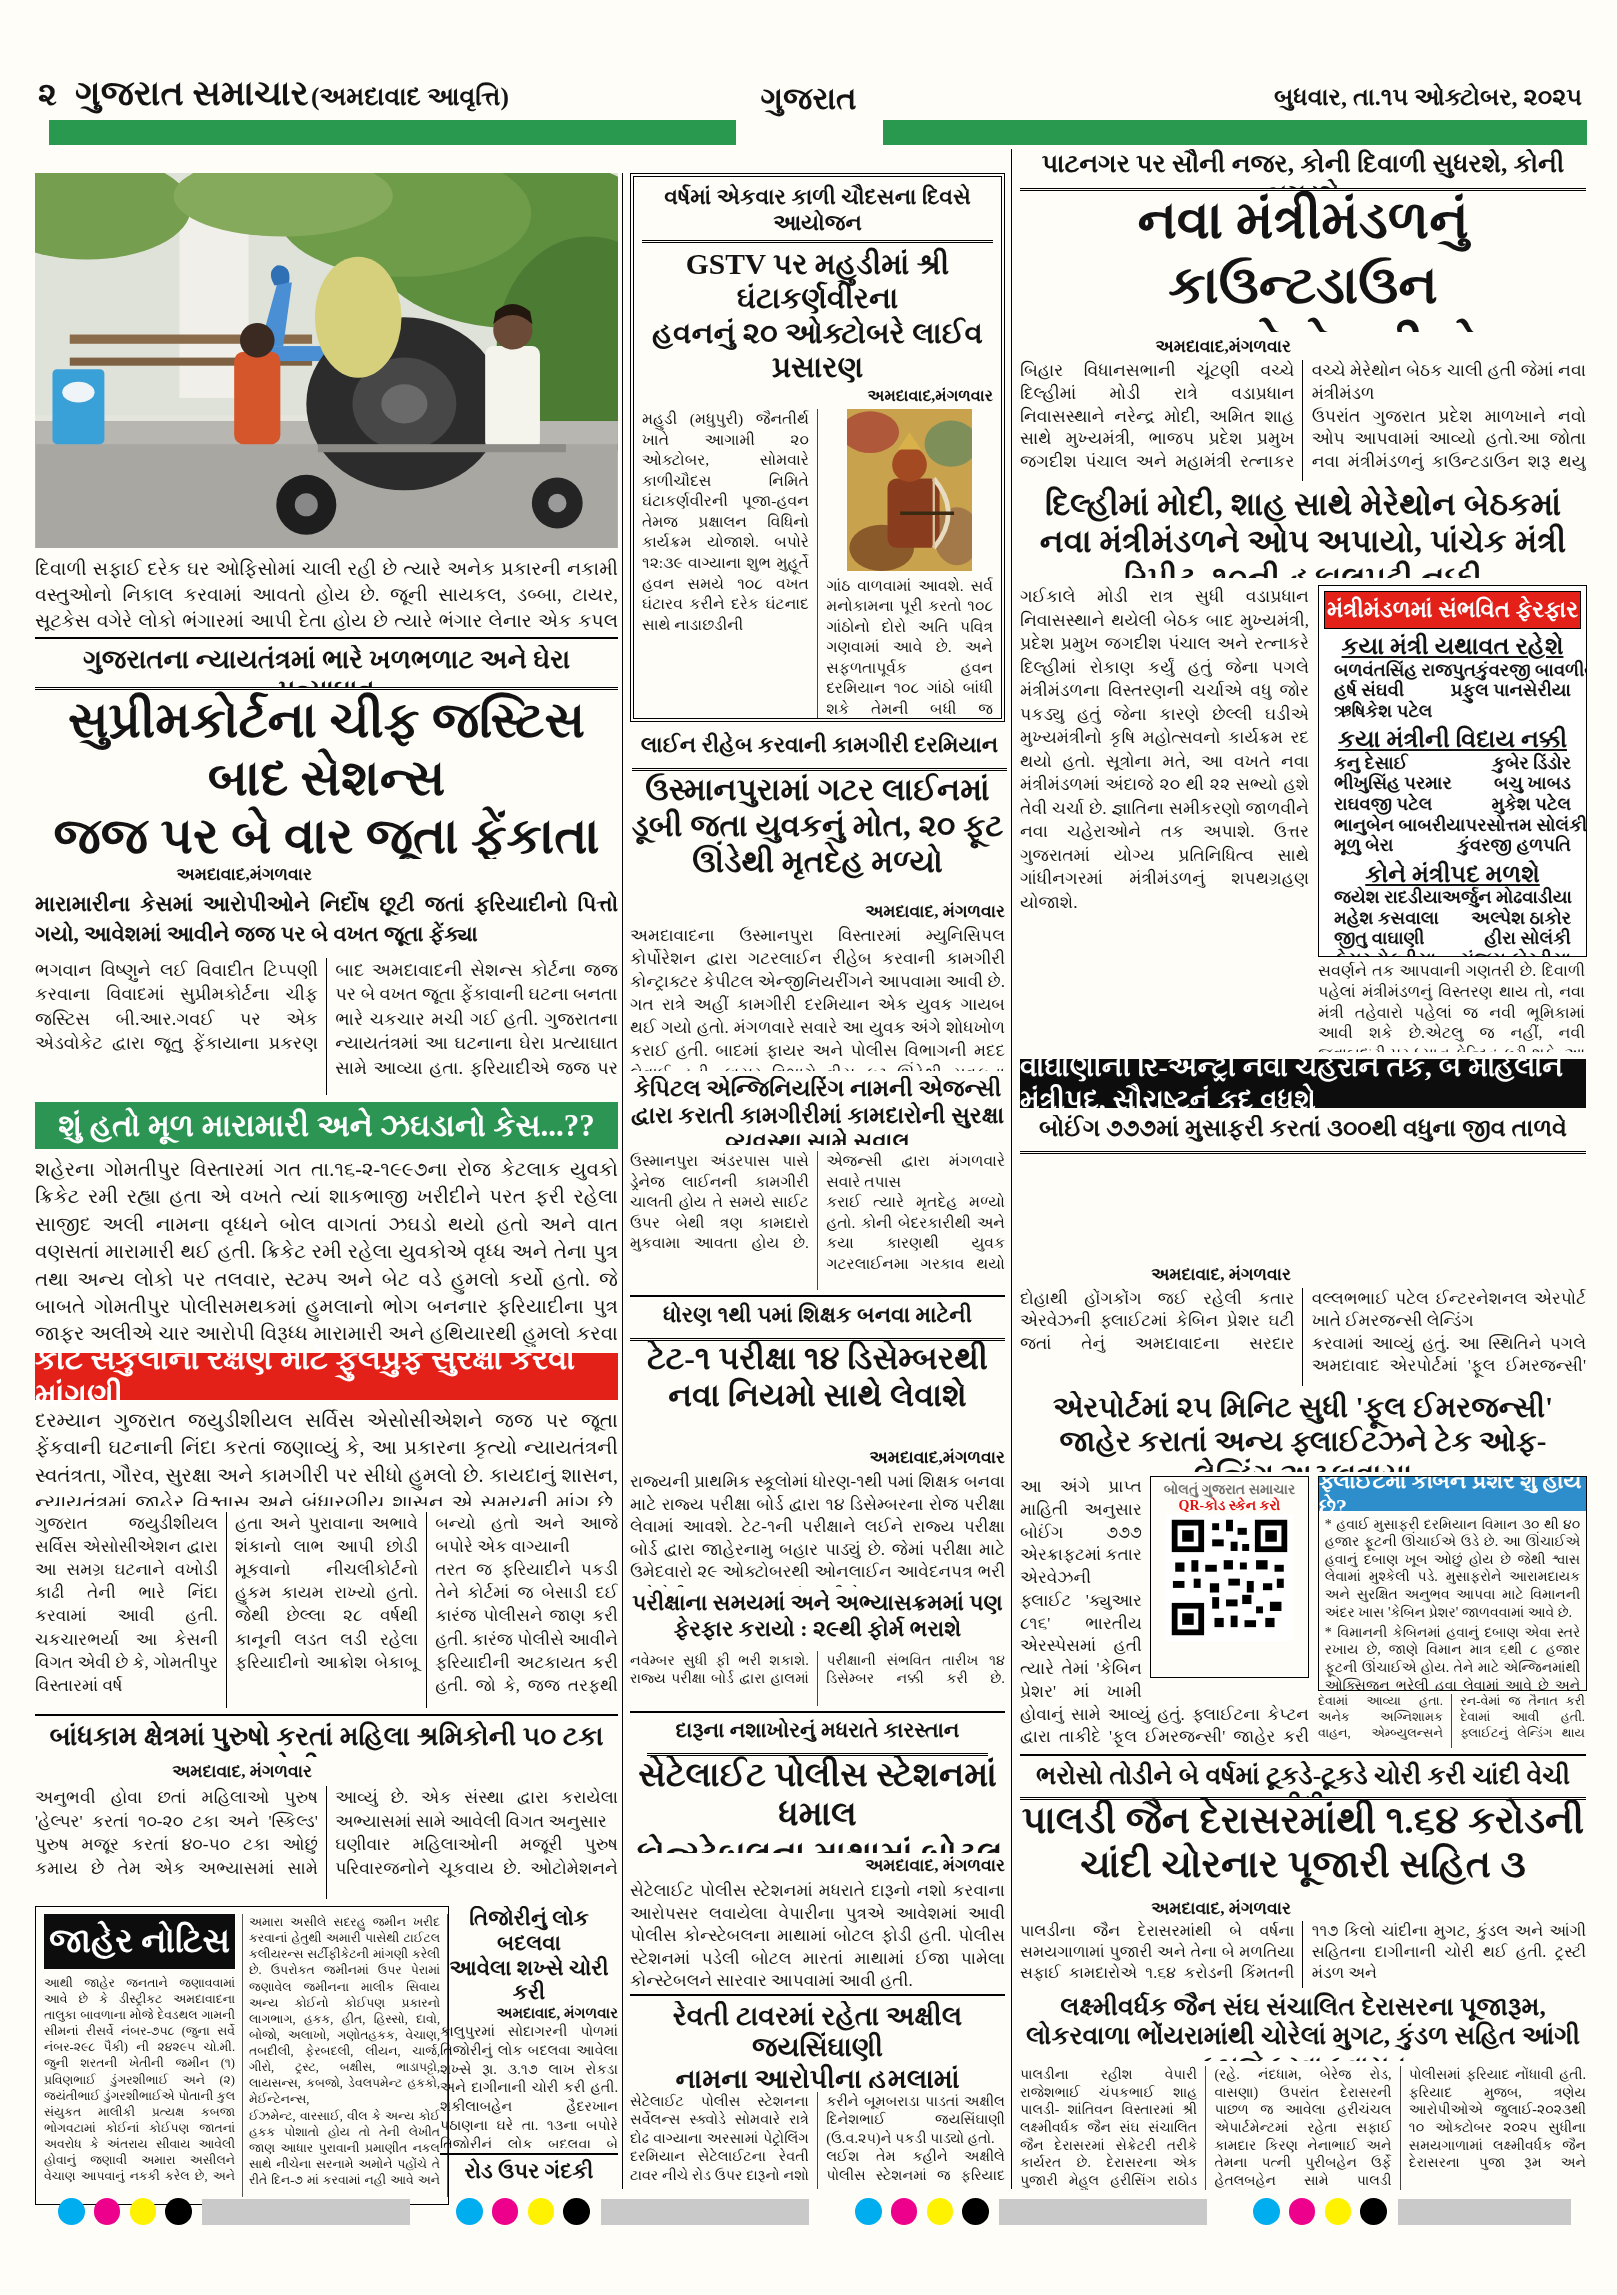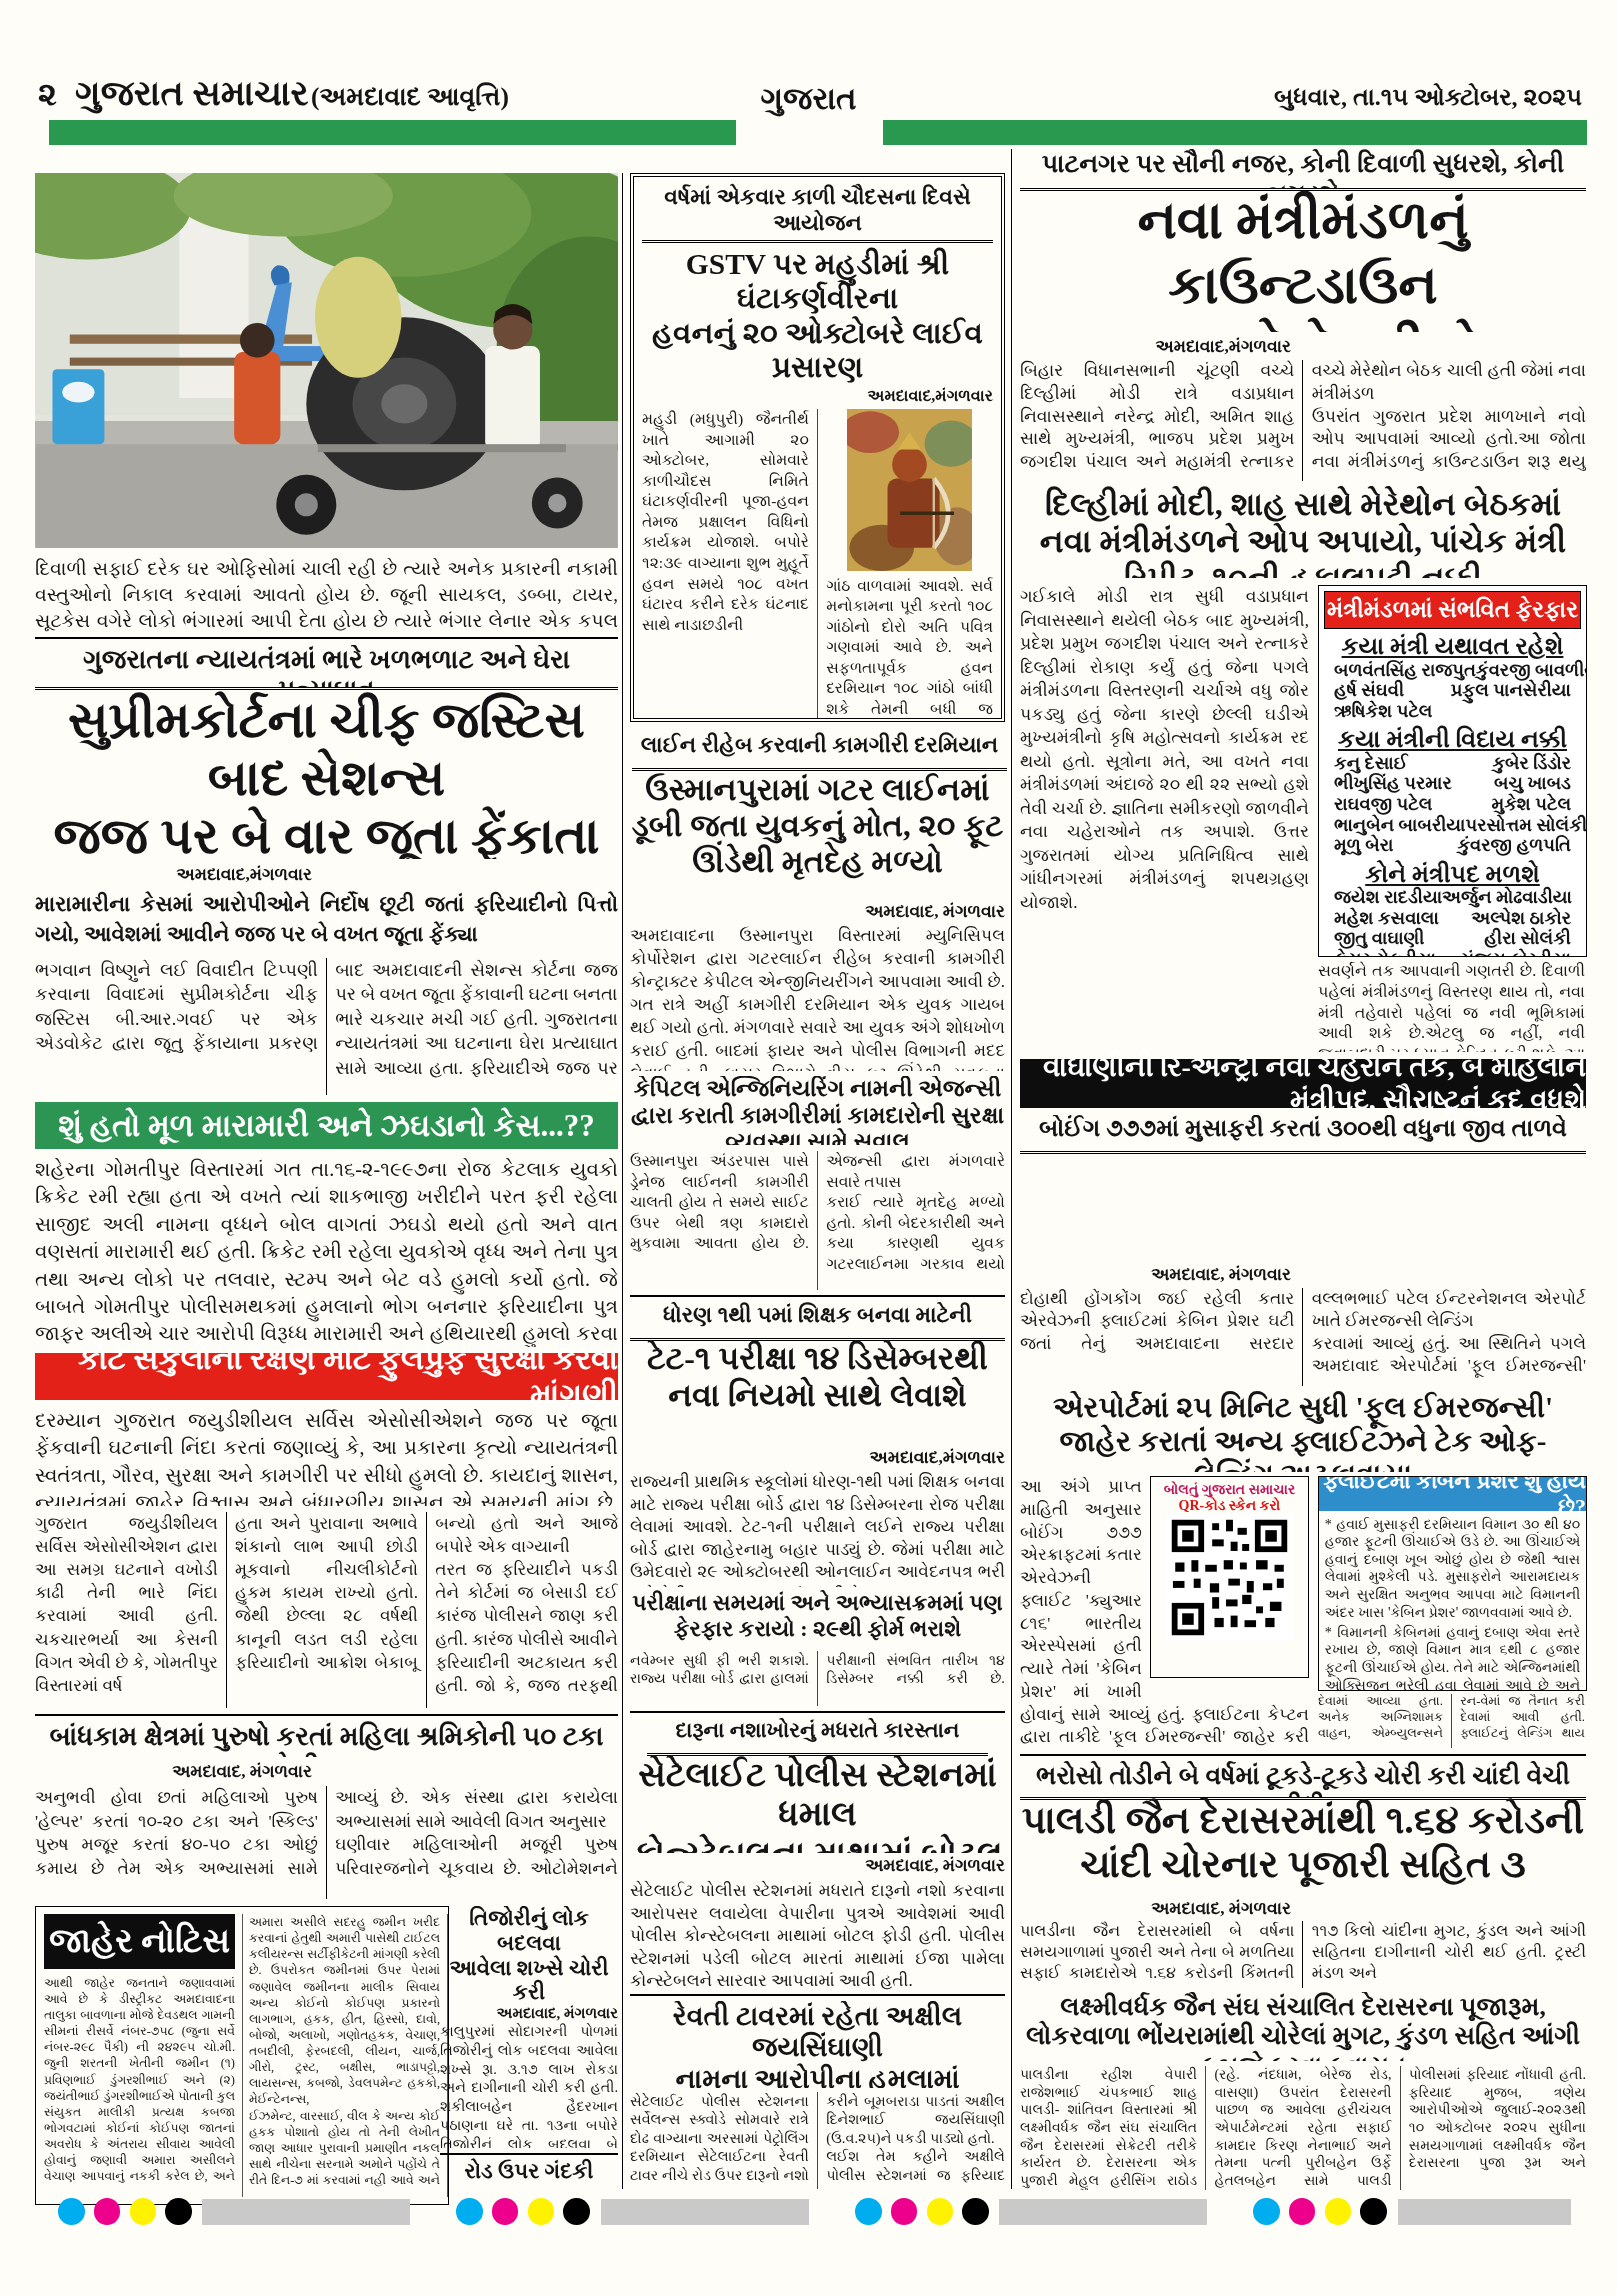--- a/index.html
+++ b/index.html
@@ -9,21 +9,21 @@
   .jus{text-align:justify;}
   .ctr{text-align:center;}
   .b{font-weight:700;}
   .ovh{overflow:hidden;}
   .kicker{font-weight:700;text-align:center;border-bottom:3.5px double #000;padding-bottom:3.5px;}
   .headline{font-weight:700;text-align:center;line-height:1.16;}
   .dateline{font-weight:700;text-align:right;font-size:17.3px;}
   .body-txt{font-size:18px;line-height:1.36;text-align:justify;}
   .cols2{column-count:2;column-gap:17.3px;column-rule:1.2px solid #000;}
   .cols3{column-count:3;column-gap:17.3px;column-rule:1.2px solid #000;}
-  .banner{color:#fff;font-weight:700;text-align:right;display:flex;align-items:center;justify-content:center;}
+  .banner{color:#fff;font-weight:700;text-align:left;display:flex;align-items:center;justify-content:center;}
   .vrule{width:1.2px;background:#000;}
   .hrule{height:1.7px;background:#000;}
   .boxed{border:1.7px solid #000;}
   .namerow{display:flex;justify-content:space-between;padding:0 15px;}
   .namerow span{font-weight:700;font-size:18px;line-height:1.15;white-space:nowrap;}
   .sect-title{font-weight:700;text-align:center;font-size:24px;text-decoration:underline;line-height:1.1;margin-top:4.6px;}
   .dotrow{display:flex;gap:9.2px;}
   .dot{width:26.6px;height:26.6px;border-radius:50%;}
   .graybar{height:25.4px;background:#c9c9c9;}
 </style>
@@ -288,21 +288,21 @@
   <div class="abs kicker ovh" style="left:1020px;top:1115px;width:566px;height:32px;font-size:24px;">બોઈંગ ૭૭૭માં મુસાફરી કરતાં ૩૦૦થી વધુના જીવ તાળવે</div>
   <div class="abs dateline" style="left:1020px;top:1265px;width:271px;">અમદાવાદ, મંગળવાર</div>
   <div class="abs cols2 ovh" style="left:1020px;top:1288px;width:566px;height:98px;">
     <div class="jus" style="font-size:17px;line-height:1.32;">દોહાથી હોંગકોંગ જઈ રહેલી કતાર એરવેઝની ફ્લાઈટમાં કેબિન પ્રેશર ઘટી જતાં તેનું અમદાવાદના સરદાર વલ્લભભાઈ પટેલ ઈન્ટરનેશનલ એરપોર્ટ ખાતે ઈમરજન્સી લેન્ડિંગ</div>
     <div class="jus" style="font-size:17px;line-height:1.32;">કરવામાં આવ્યું હતું. આ સ્થિતિને પગલે અમદાવાદ એરપોર્ટમાં 'ફૂલ ઈમરજન્સી' જાહેર કરાઈ હતી અને ફ્લાઈટમાં સવાર ૩૦૦થી વધુ મુસાફરોના જીવ તાળવે ચોંટી ગયા હતા.</div>
   </div>
   <div class="abs headline ovh" style="left:1020px;top:1391px;width:566px;height:81px;font-size:29px;">એરપોર્ટમાં ૨૫ મિનિટ સુધી 'ફૂલ ઈમરજન્સી' જાહેર કરાતાં અન્ય ફ્લાઈટઝને ટેક ઓફ-લેન્ડિંગ અટકાવાયા</div>
 
   <div class="abs ovh" style="left:1020px;top:1476px;width:289px;height:271px;">
     <div class="boxed" style="float:right;width:148px;height:191px;margin:0 0 5.8px 8px;padding:4.6px;text-align:center;">
-      <div class="b" style="color:#be185d;font-size:14px;">બોલતું ગુજરાત સમાચાર</div>
+      <div class="b" style="color:#737373;font-size:14px;">બોલતું ગુજરાત સમાચાર</div>
       <div class="b" style="color:#e01212;font-size:14px;">QR-કોડ સ્કેન કરો</div>
       <svg width="127" height="127" viewBox="0 0 110 110">
         <rect width="110" height="110" fill="#fff"></rect>
         <g fill="#000">
           <rect x="5" y="5" width="28" height="28"></rect>
             <rect x="77" y="5" width="28" height="28"></rect>
             <rect x="5" y="77" width="28" height="28"></rect>
           <rect x="10" y="10" width="18" height="18" fill="#fff"></rect>
             <rect x="82" y="10" width="18" height="18" fill="#fff"></rect>
             <rect x="10" y="82" width="18" height="18" fill="#fff"></rect>

